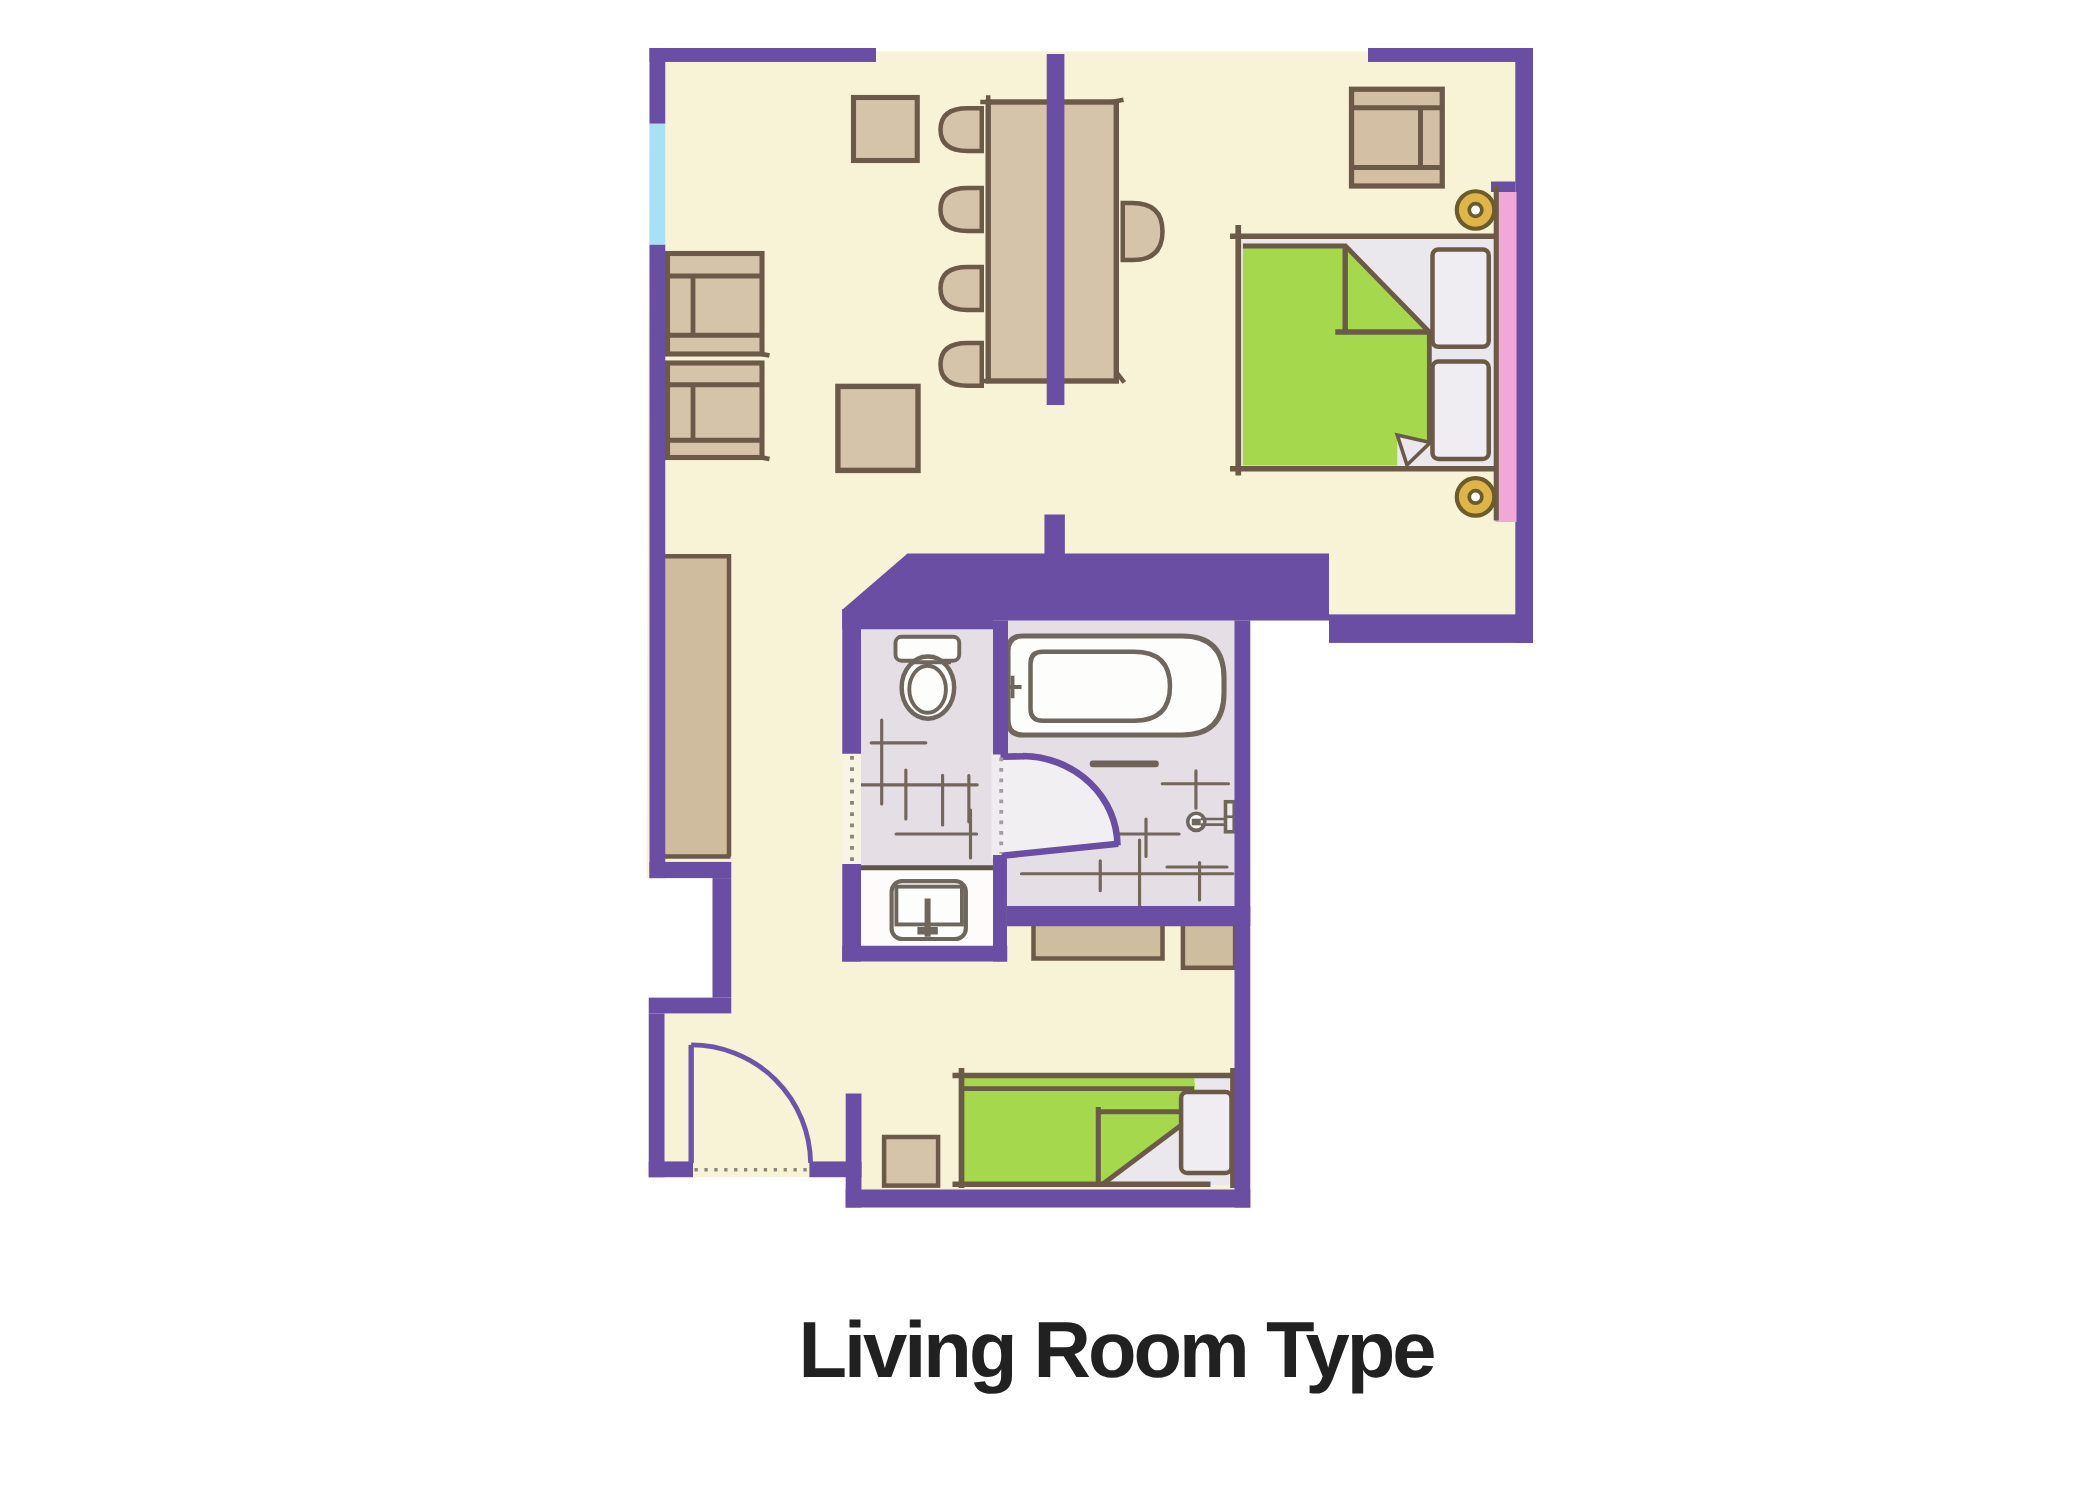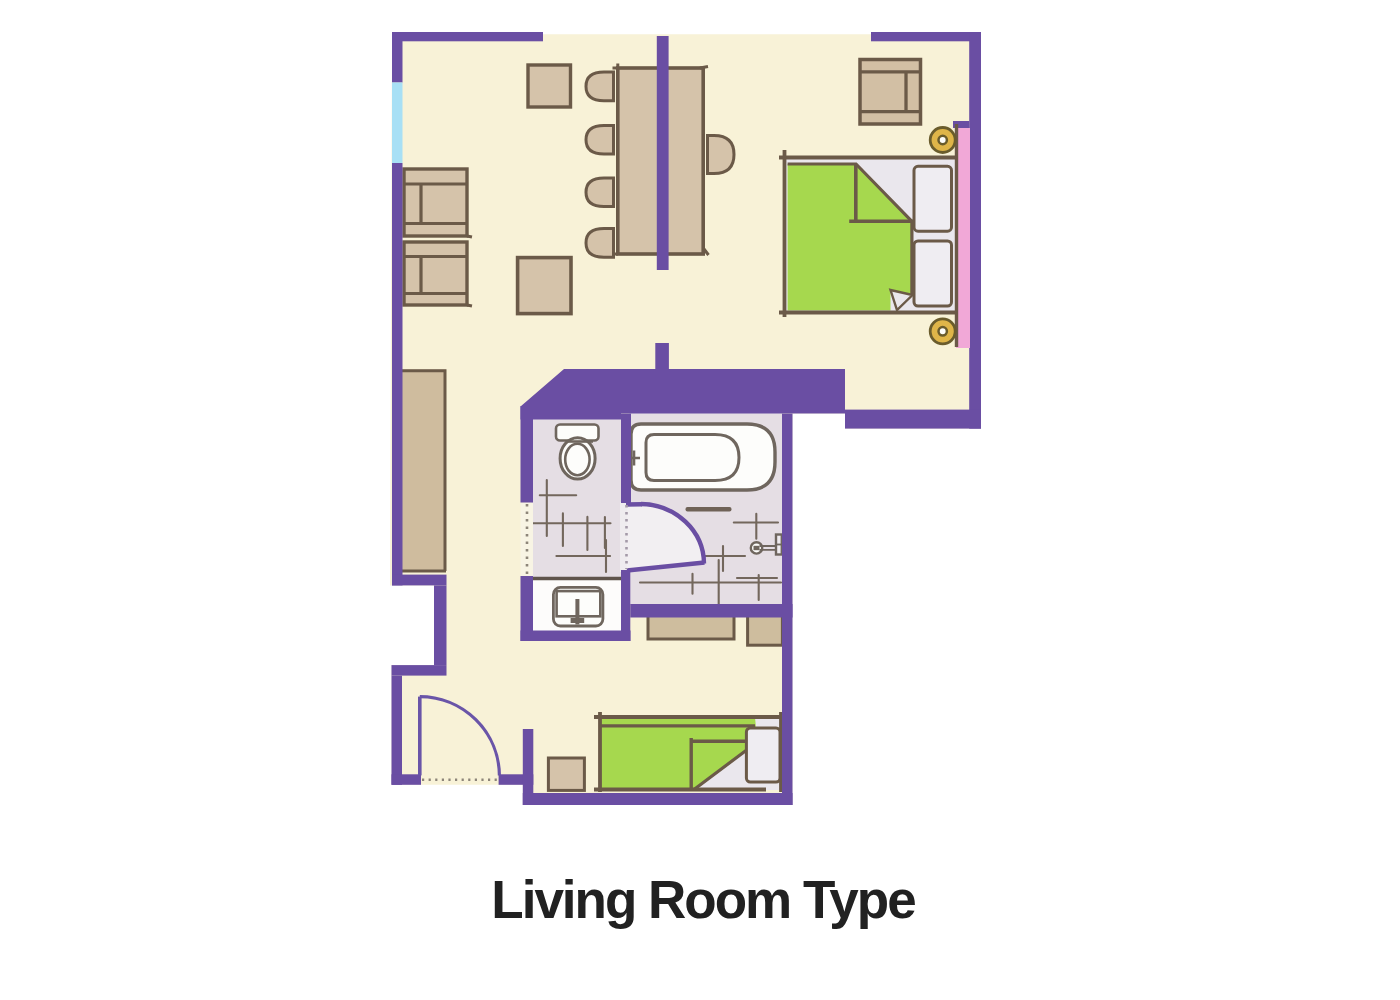--- a/index.html
+++ b/index.html
@@ -1,16 +1,16 @@
 <!DOCTYPE html>
 <html><head>
 <meta charset="utf-8">
 <style>
   html,body{margin:0;padding:0;background:#ffffff;}
-  .wrap{width:1112px;height:1000px;position:relative;}
+  .wrap{width:1112px;height:1000px;position:relative;padding-left:41px;}
   svg{display:block;}
   .title{font-family:"Liberation Sans", sans-serif;font-weight:bold;fill:#212121;}
 </style>
 </head>
 <body>
 <div class="wrap">
 <svg width="1400" height="1000" viewBox="0 0 1400 1000" xmlns="http://www.w3.org/2000/svg">
 
 <rect x="0" y="0" width="1400" height="1000" fill="#ffffff"></rect>
 

